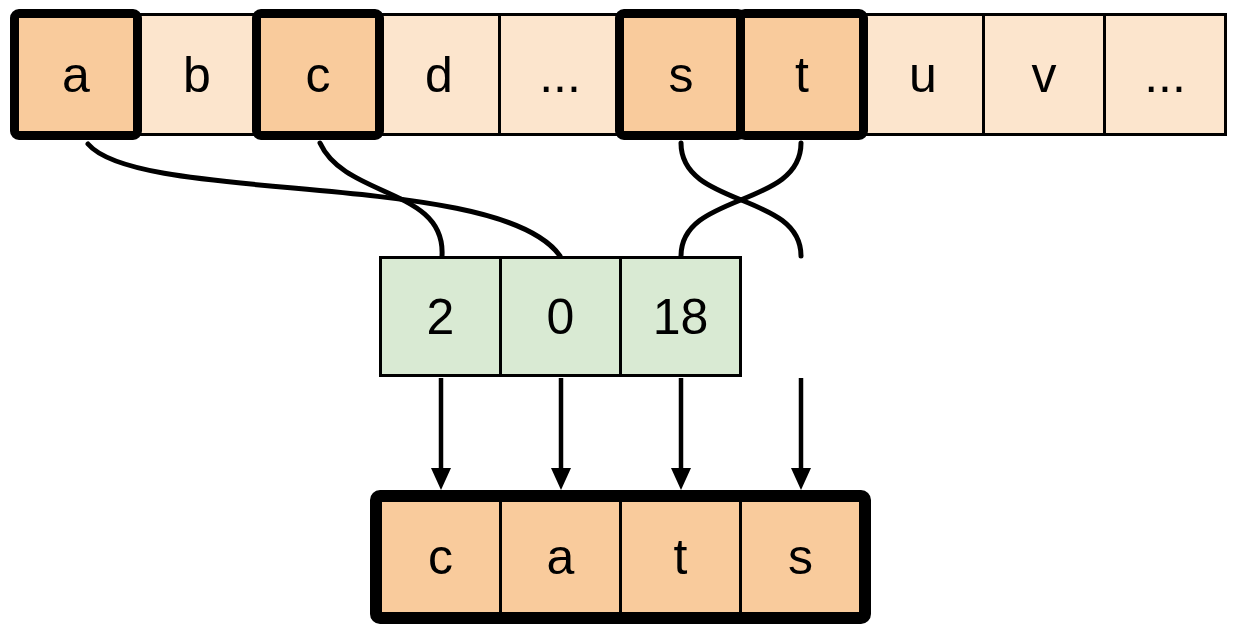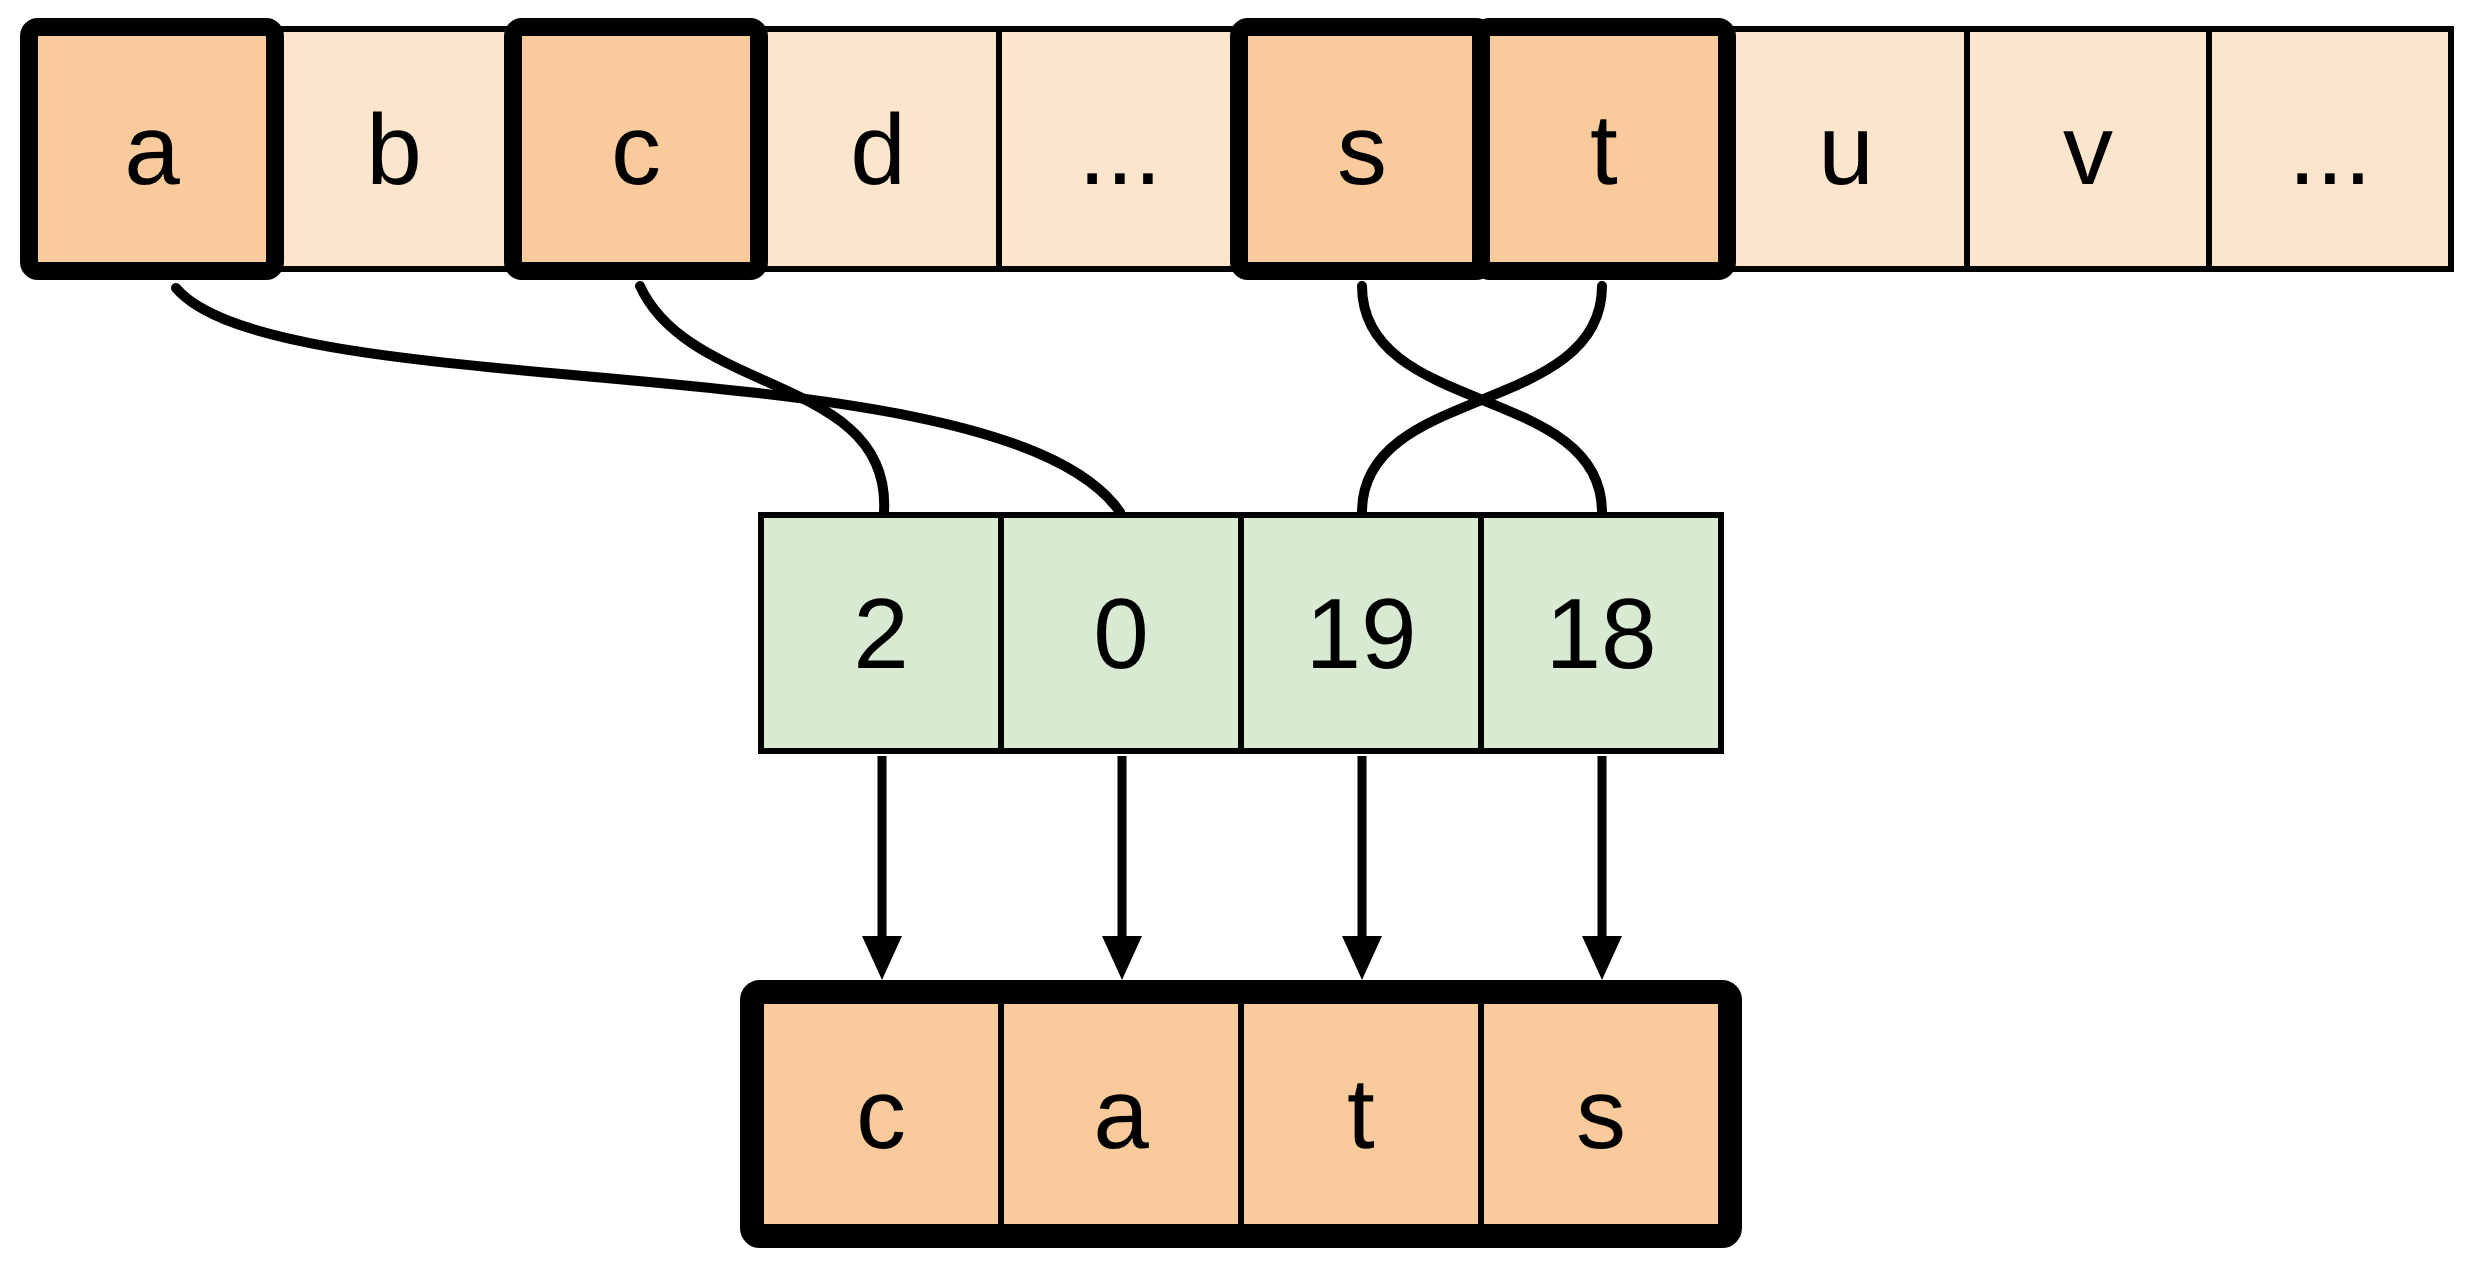--- a/index.html
+++ b/index.html
@@ -80,21 +80,20 @@
     <div class="cell hl">s</div>
     <div class="cell hl">t</div>
     <div class="cell">u</div>
     <div class="cell">v</div>
     <div class="cell">...</div>
   </div>
 
   <div class="row index-row">
     <div class="cell">2</div>
     <div class="cell">0</div>
-    <div class="cell">19</div>
     <div class="cell">18</div>
   </div>
 
   <div class="result-row">
     <div class="cell">c</div>
     <div class="cell">a</div>
     <div class="cell">t</div>
     <div class="cell">s</div>
   </div>
 

